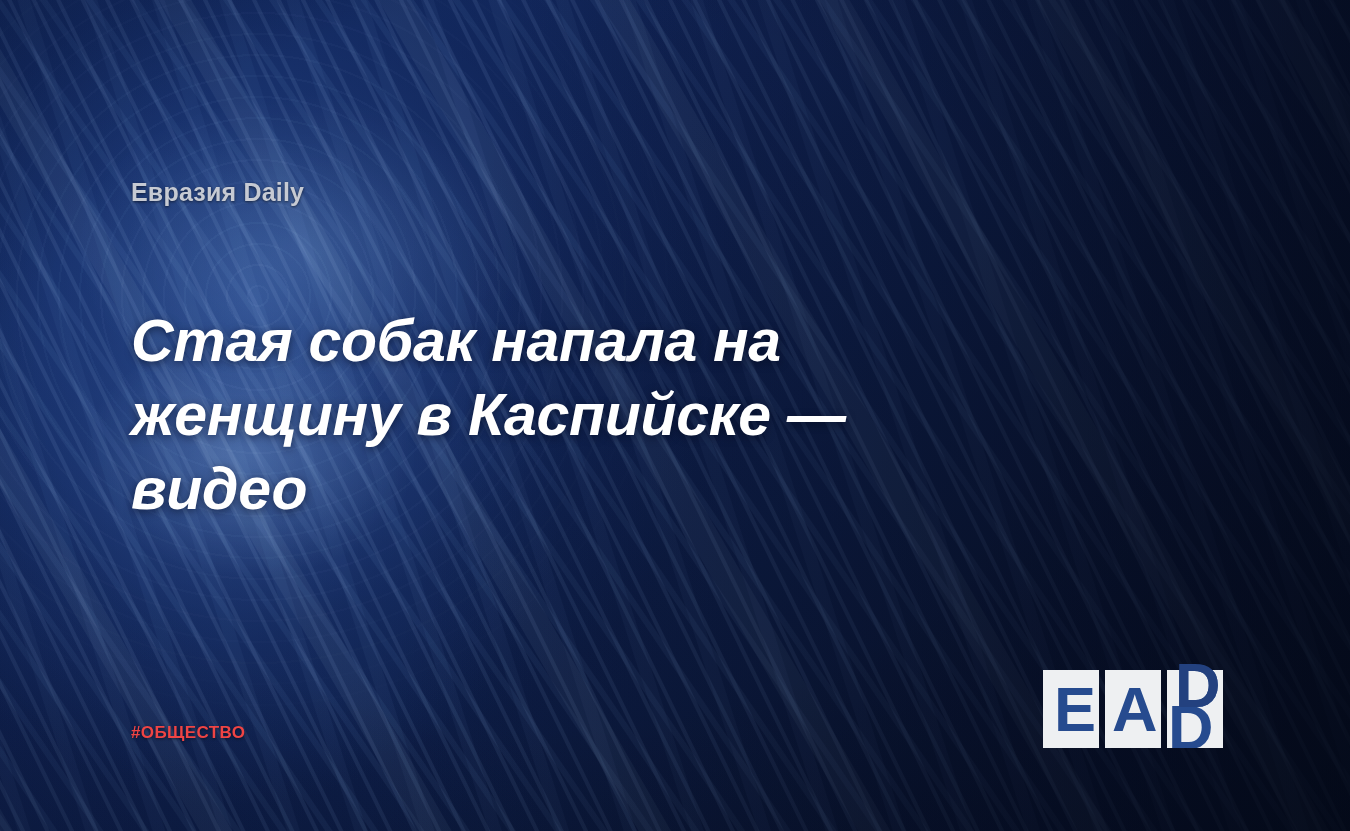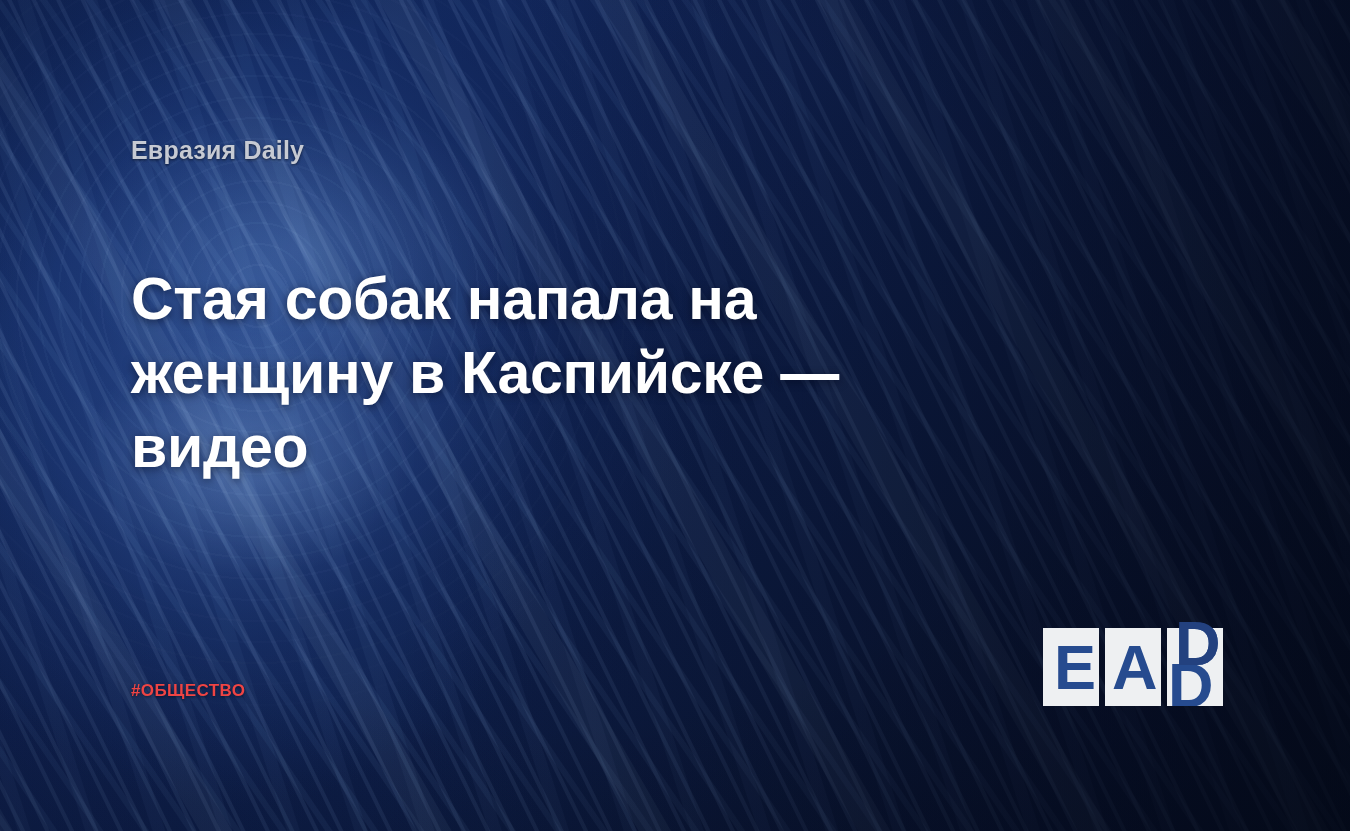--- a/index.html
+++ b/index.html
@@ -167,20 +167,21 @@
         rgba(4,9,26,0.56) 84%,
         rgba(3,8,22,0.70) 100%),
       radial-gradient(ellipse 1250px 900px at 40% 44%,
         rgba(0,0,0,0) 40%, rgba(2,6,18,0.55) 100%);
   }
 
   
   #content {
     position: absolute;
     inset: 0;
+    margin-top: 42px;
   }
 
   #brand {
     position: absolute;
     left: 131px;
     top: 136px;
     font-size: 25px;
     font-weight: bold;
     letter-spacing: .2px;
     color: #c6cad3;
@@ -193,20 +194,21 @@
     left: 131px;
     top: 262px;
     width: 900px;
     margin: 0;
     font-size: 59px;
     font-weight: bold;
     line-height: 74px;
     letter-spacing: -0.3px;
     color: #ffffff;
     text-shadow: 0 2px 9px rgba(2,8,26,.55);
+    font-style: italic;
   }
 
   #tag {
     position: absolute;
     left: 131px;
     top: 681px;
     font-size: 17px;
     font-weight: bold;
     letter-spacing: .4px;
     color: #ef4444;

